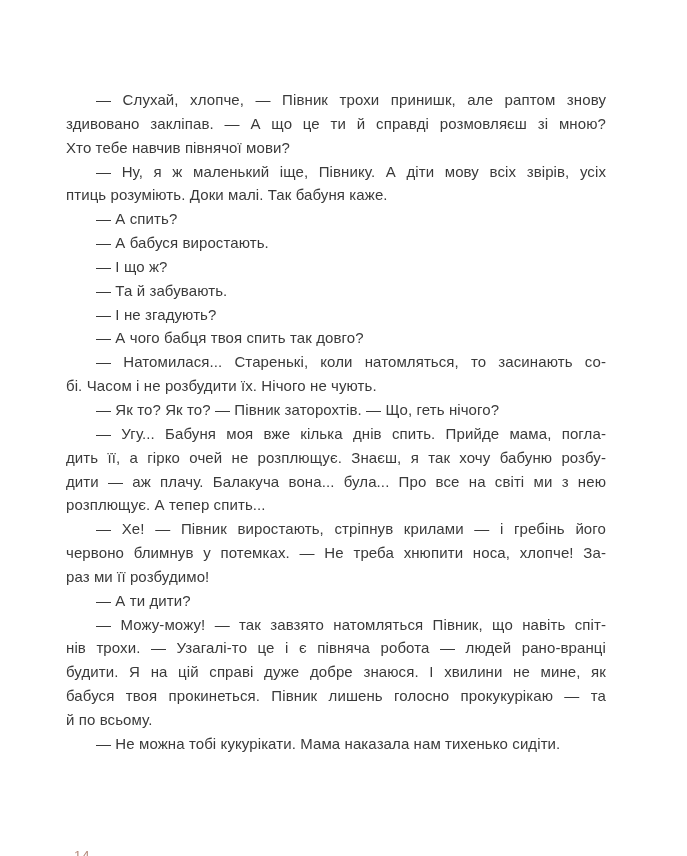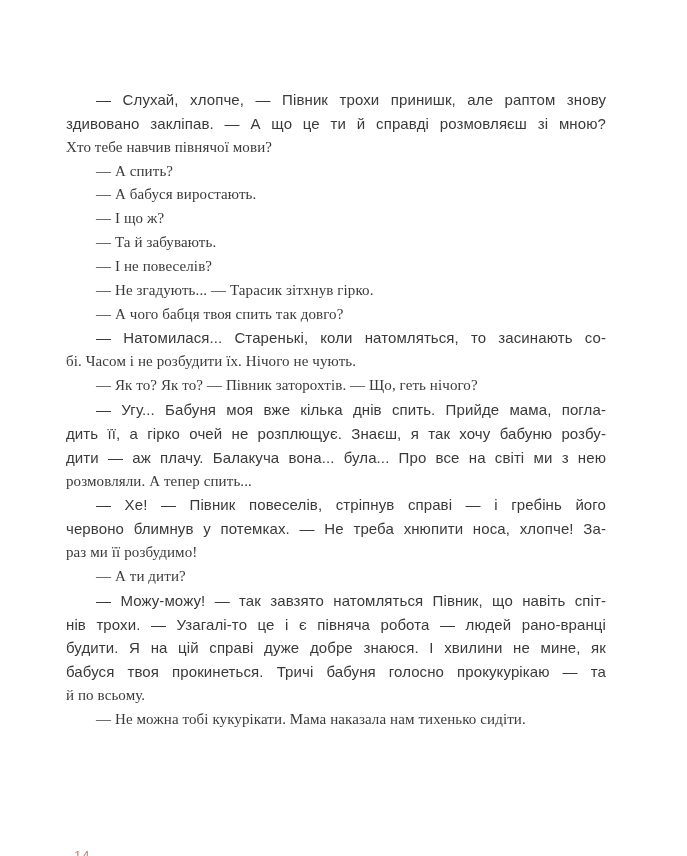--- a/index.html
+++ b/index.html
@@ -25,21 +25,20 @@
     letter-spacing: 0.1px;
     color: #3a3a3a;
   }
   .para { margin: 0; }
   .line {
     text-align: justify;
     text-align-last: justify;
   }
   .line.lastline {
     text-align-last: left;
-    font-family: Liberation Serif, serif;
   }
   .line.first {
     text-indent: 30px;
   }
   .page-number {
     position: absolute;
     left: 74px;
     top: 848px;
     font-size: 13px;
     line-height: 16px;
@@ -51,66 +50,67 @@
 <body>
 
 <div class="page" style="background: rgb(255, 255, 255);">
   <div class="text-block" style="color: rgb(58, 58, 58);">
       <div class="para">
         <div class="line first">— Слухай, хлопче, — Півник трохи принишк, але раптом знову</div>
         <div class="line">здивовано закліпав. — А що це ти й справді розмовляєш зі мною?</div>
         <div class="line lastline">Хто тебе навчив півнячої мови?</div>
       </div>
       <div class="para">
+        <div class="line first">— Ну, я ж маленький іще, Півнику. А діти мову всіх звірів, усіх</div>
+        <div class="line lastline">птиць розуміють. Доки малі. Так бабуня каже.</div>
+      </div>
+      <div class="para">
         <div class="line first lastline">— А спить?</div>
       </div>
       <div class="para">
         <div class="line first lastline">— А бабуся виростають.</div>
       </div>
       <div class="para">
         <div class="line first lastline">— І що ж?</div>
       </div>
       <div class="para">
         <div class="line first lastline">— Та й забувають.</div>
       </div>
       <div class="para">
-        <div class="line first lastline">— І не повеселів?</div>
-      </div>
-      <div class="para">
-        <div class="line first lastline">— Не згадують... — Тарасик зітхнув гірко.</div>
+        <div class="line first lastline">— І не згадують?</div>
       </div>
       <div class="para">
         <div class="line first lastline">— А чого бабця твоя спить так довго?</div>
       </div>
       <div class="para">
         <div class="line first">— Натомилася... Старенькі, коли натомляться, то засинають со-</div>
         <div class="line lastline">бі. Часом і не розбудити їх. Нічого не чують.</div>
       </div>
       <div class="para">
         <div class="line first lastline">— Як то? Як то? — Півник заторохтів. — Що, геть нічого?</div>
       </div>
       <div class="para">
         <div class="line first">— Угу... Бабуня моя вже кілька днів спить. Прийде мама, погла-</div>
         <div class="line">дить її, а гірко очей не розплющує. Знаєш, я так хочу бабуню розбу-</div>
         <div class="line">дити — аж плачу. Балакуча вона... була... Про все на світі ми з нею</div>
-        <div class="line lastline">розмовляли. А тепер спить...</div>
+        <div class="line lastline">розплющує. А тепер спить...</div>
       </div>
       <div class="para">
-        <div class="line first">— Хе! — Півник повеселів, стріпнув справі — і гребінь його</div>
+        <div class="line first">— Хе! — Півник виростають, стріпнув крилами — і гребінь його</div>
         <div class="line">червоно блимнув у потемках. — Не треба хнюпити носа, хлопче! За-</div>
         <div class="line lastline">раз ми її розбудимо!</div>
       </div>
       <div class="para">
         <div class="line first lastline">— А ти дити?</div>
       </div>
       <div class="para">
         <div class="line first">— Можу-можу! — так завзято натомляться Півник, що навіть спіт-</div>
         <div class="line">нів трохи. — Узагалі-то це і є півняча робота — людей рано-вранці</div>
         <div class="line">будити. Я на цій справі дуже добре знаюся. І хвилини не мине, як</div>
-        <div class="line">бабуся твоя прокинеться. Тричі бабуня голосно прокукурікаю — та</div>
+        <div class="line">бабуся твоя прокинеться. Півник лишень голосно прокукурікаю — та</div>
         <div class="line lastline">й по всьому.</div>
       </div>
       <div class="para">
         <div class="line first lastline">— Не можна тобі кукурікати. Мама наказала нам тихенько сидіти.</div>
       </div>
     </div>
   <div class="page-number" style="color: rgb(179, 137, 122);">14</div>
 </div>
 
 </body></html>

